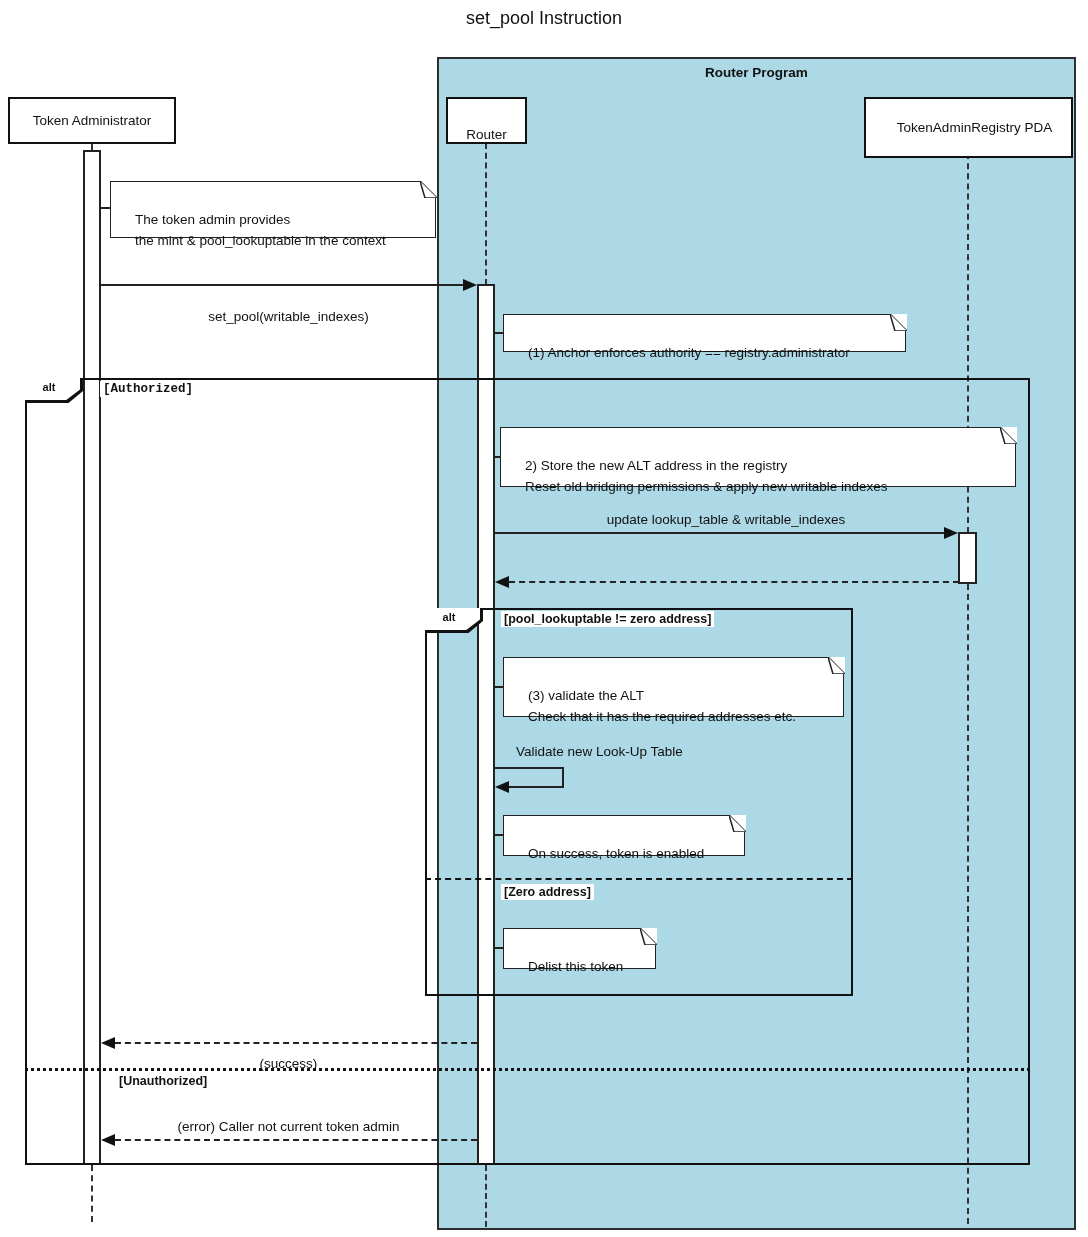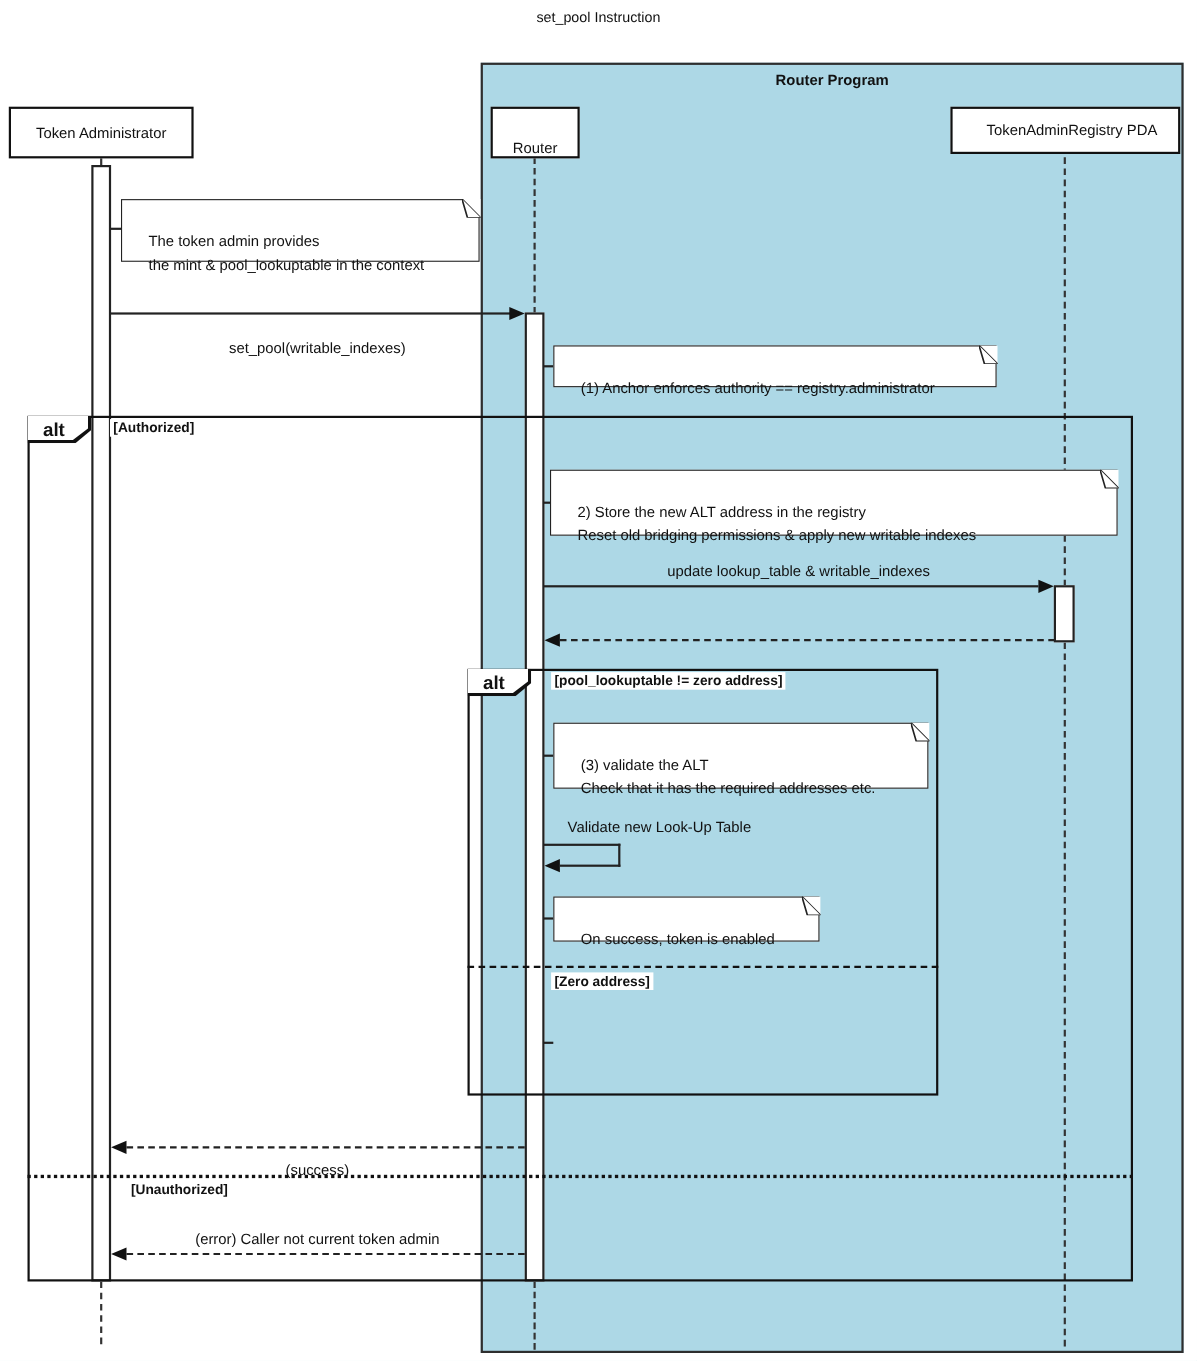--- a/index.html
+++ b/index.html
@@ -1,39 +1,39 @@
 <!DOCTYPE html>
 <html><head>
 <meta charset="utf-8">
 <style>
   html,body{margin:0;padding:0;background:#fff;}
   .stage{position:relative;width:1088px;height:1237px;background:#fff;overflow:hidden;
          font-family:"Liberation Sans",sans-serif;color:#111;}
   .abs{position:absolute;box-sizing:border-box;}
 
-  .title{left:0;top:8px;width:1088px;text-align:center;font-size:13px;}
+  .title{left:0;top:8px;width:1088px;text-align:center;font-size:18px;}
 
   .frame{background:#ADD8E6;border:2px solid #2e2e2e;}
   .frame-label{text-align:center;font-weight:bold;font-size:13.5px;}
 
   .pbox{background:#fff;border:2.5px solid #111;display:flex;align-items:center;
         justify-content:center;font-size:13.5px;z-index:6;}
 
   .life-d{width:0;border-left:2px dashed #333;z-index:1;}
   .life-s{width:0;border-left:2px solid #333;z-index:1;}
   .bar{background:#fff;border:2px solid #222;z-index:3;}
 
   .altbox{border:2px solid #111;background:transparent;z-index:4;}
   .tab{width:58px;height:25px;z-index:7;}
   .tab-bg{position:absolute;left:0;top:0;width:58px;height:25px;background:#111;
           clip-path:polygon(0 0,100% 0,100% 52%,75% 100%,0 100%);}
   .tab-fg{position:absolute;left:0;top:0;width:55px;height:22px;background:#fff;
           clip-path:polygon(0 0,100% 0,100% 52%,75% 100%,0 100%);}
   .tab-label{position:absolute;left:0;top:3px;width:48px;text-align:center;
-             font-weight:bold;font-size:17px;}
+             font-weight:bold;font-size:11px;}
   .guard{background:#fff;font-weight:bold;font-size:12.5px;padding:1px 3px;
          white-space:nowrap;z-index:7;}
   .div-dash{height:0;border-top:2.5px dashed #111;z-index:5;}
   .div-dot{height:0;border-top:3px dotted #111;z-index:5;}
 
   .note{background:#fff;border:1.5px solid #222;font-size:13.5px;line-height:1.5;
         white-space:pre-line;padding:8px 12px 8px 24px;z-index:6;}
   .fold{position:absolute;top:-1.5px;right:-1.5px;z-index:7;}
   .conn{height:0;border-top:2px solid #222;z-index:5;}
 
@@ -67,21 +67,21 @@
   <div class="abs bar" style="left:83px;top:150px;width:18px;height:1015px;"></div>
   <div class="abs bar" style="left:477px;top:284px;width:18px;height:881px;"></div>
   <div class="abs bar" style="left:958px;top:532px;width:19px;height:52px;"></div>
 
   <div class="abs pbox" style="left:8px;top:97px;width:168px;height:47px;">
     <span>Token Administrator</span>
   </div>
   <div class="abs pbox" style="left:446px;top:97px;width:81px;height:47px;align-items:flex-end;">
     <span>Router</span>
   </div>
-  <div class="abs pbox" style="left:864px;top:97px;width:209px;height:43px;padding-left:12px;">
+  <div class="abs pbox" style="left:864px;top:97px;width:209px;height:61px;padding-left:12px;">
     <span>TokenAdminRegistry PDA</span>
   </div>
 
   <div class="abs note" style="left:110px;top:181px;width:326px;height:57px;">
     <span>The token admin provides
  the mint &amp; pool_lookuptable in the context</span>
     <svg class="fold" width="17" height="17" viewBox="0 0 17 17">
       <polygon points="0,0 17,0 17,17" fill="#fff"></polygon>
       <path d="M0,0 L17,17" stroke="#222" stroke-width="1.5" fill="none"></path>
       <path d="M0,0 L5,17 L17,17" stroke="#222" stroke-width="1.5" fill="#fff"></path>
@@ -102,21 +102,21 @@
     </svg>
   </div>
   <div class="abs conn" style="left:494px;top:332px;width:9px;"></div>
 
   <div class="abs altbox" style="left:25px;top:378px;width:1005px;height:787px;"></div>
   <div class="abs tab" style="left:25px;top:378px;">
     <div class="tab-bg"></div>
     <div class="tab-fg"></div>
     <div class="tab-label">alt</div>
   </div>
-  <div class="abs guard" style="left:100px;top:381px;">[Authorized]</div>
+  <div class="abs guard" style="left:100px;top:381px;font-family:Liberation Mono, monospace;">[Authorized]</div>
 
   <div class="abs note" style="left:500px;top:427px;width:516px;height:60px;">
     <span>2) Store the new ALT address in the registry
  Reset old bridging permissions &amp; apply new writable indexes</span>
     <svg class="fold" width="17" height="17" viewBox="0 0 17 17">
       <polygon points="0,0 17,0 17,17" fill="#fff"></polygon>
       <path d="M0,0 L17,17" stroke="#222" stroke-width="1.5" fill="none"></path>
       <path d="M0,0 L5,17 L17,17" stroke="#222" stroke-width="1.5" fill="#fff"></path>
     </svg>
   </div>
@@ -160,20 +160,28 @@
       <polygon points="0,0 17,0 17,17" fill="#fff"></polygon>
       <path d="M0,0 L17,17" stroke="#222" stroke-width="1.5" fill="none"></path>
       <path d="M0,0 L5,17 L17,17" stroke="#222" stroke-width="1.5" fill="#fff"></path>
     </svg>
   </div>
   <div class="abs conn" style="left:494px;top:834px;width:9px;"></div>
 
   <div class="abs div-dash" style="left:425px;top:878px;width:428px;"></div>
   <div class="abs guard" style="left:501px;top:884px;">[Zero address]</div>
 
+  <div class="abs note" style="left:503px;top:928px;width:153px;height:41px;">
+    <span>Delist this token</span>
+    <svg class="fold" width="17" height="17" viewBox="0 0 17 17">
+      <polygon points="0,0 17,0 17,17" fill="#fff"></polygon>
+      <path d="M0,0 L17,17" stroke="#222" stroke-width="1.5" fill="none"></path>
+      <path d="M0,0 L5,17 L17,17" stroke="#222" stroke-width="1.5" fill="#fff"></path>
+    </svg>
+  </div>
   <div class="abs conn" style="left:494px;top:947px;width:9px;"></div>
 
   <div class="abs mlabel center" style="left:100px;top:1022px;width:377px;margin-top:34px;">(success)</div>
   <div class="abs line-d" style="left:115px;top:1042px;width:362px;"></div>
   <div class="abs arr-l" style="left:101px;top:1037px;"></div>
 
   <div class="abs div-dot" style="left:25px;top:1068px;width:1005px;"></div>
   <div class="abs guard" style="left:116px;top:1073px;">[Unauthorized]</div>
 
   <div class="abs mlabel center" style="left:100px;top:1119px;width:377px;">(error) Caller not current token admin</div>

